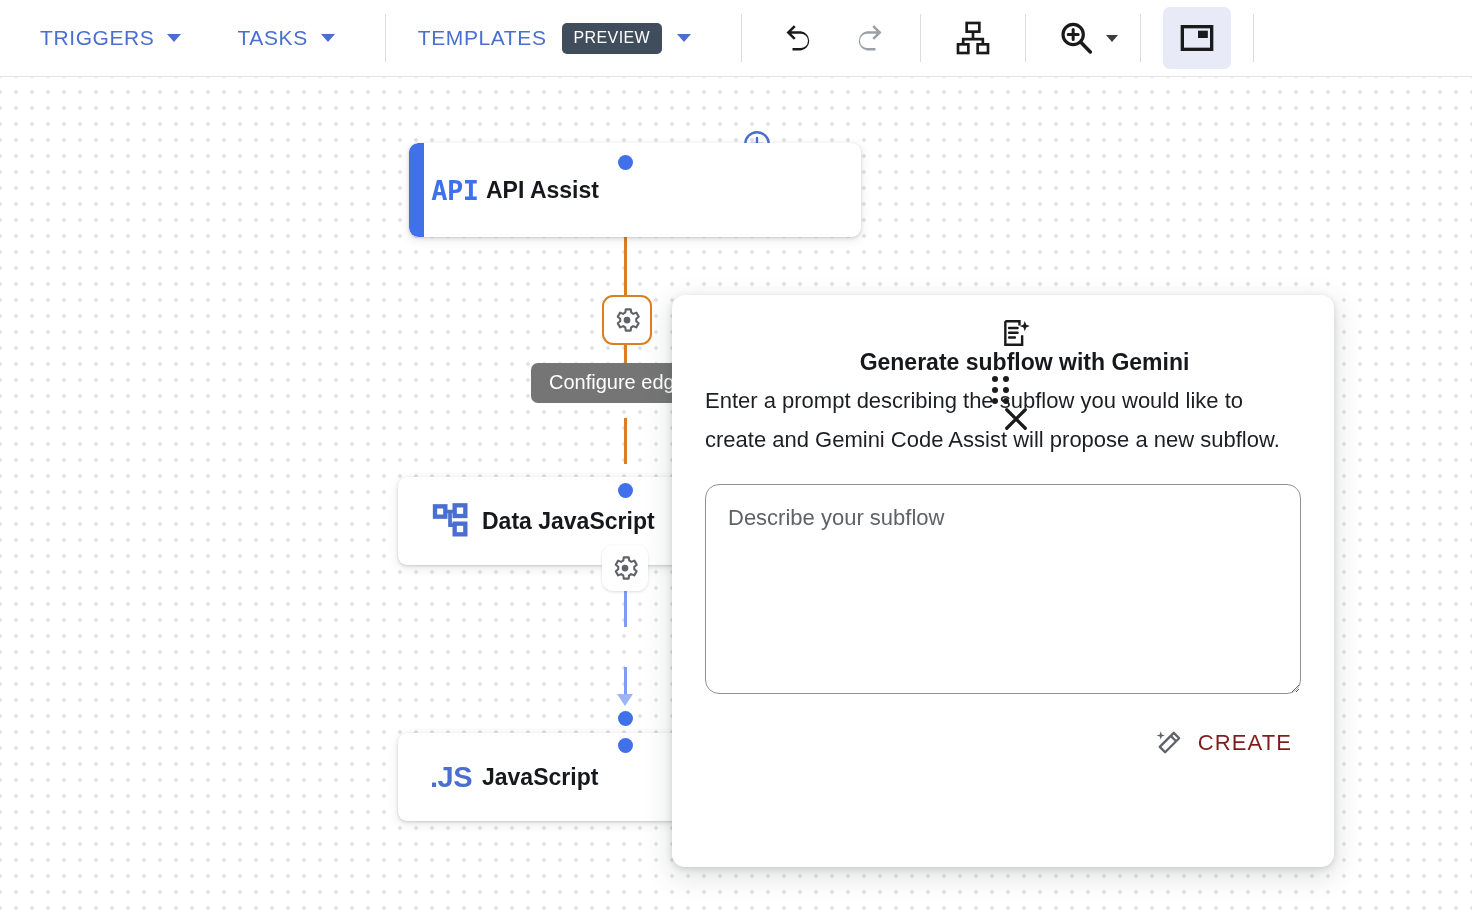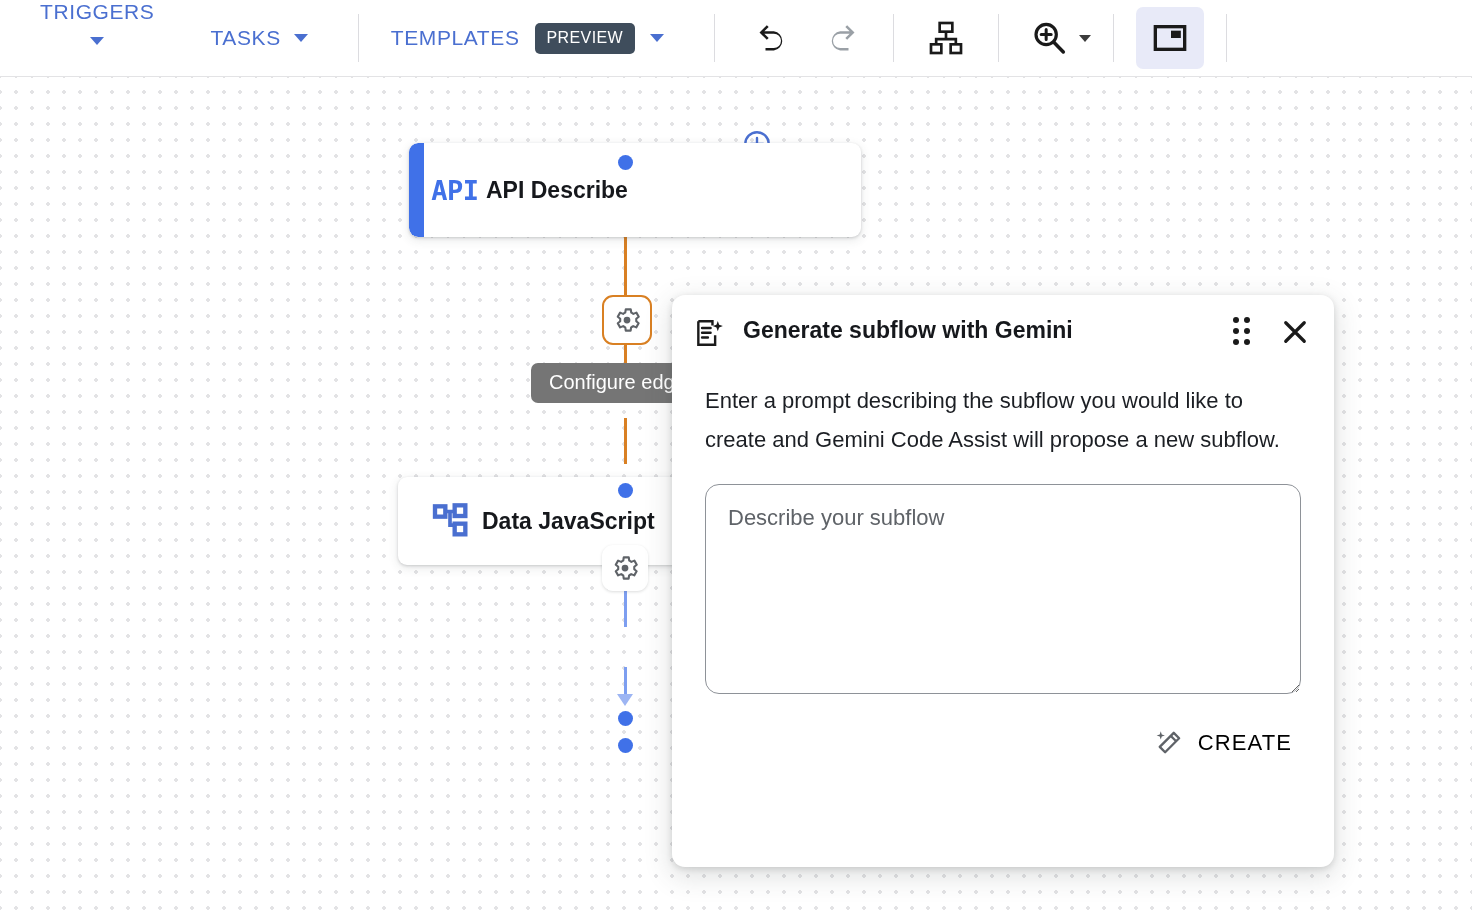--- a/index.html
+++ b/index.html
@@ -204,24 +204,25 @@
   
   .panel {
     position: absolute;
     background: #ffffff;
     border-radius: 13px;
     box-shadow: 0 2px 6px rgba(60,64,67,0.18), 0 8px 26px 3px rgba(60,64,67,0.15);
     box-sizing: border-box;
   }
   .panel-head {
     display: flex;
-    align-items: flex-start;
-    padding: 0 24px 0 21px;
+    align-items: center;
+    padding: 0 24px 0 49px;
     height: 58px;
     margin-top: 22px;
+    flex-direction: column;
   }
   .panel-title {
     font-size: 23px;
     font-weight: 700;
     color: #16181c;
     margin-left: 18px;
     flex: 1;
     white-space: nowrap;
   }
   .drag-handle {
@@ -272,30 +273,30 @@
     align-items: center;
     gap: 14px;
     background: transparent;
     border: none;
     cursor: pointer;
     padding: 8px 10px;
     border-radius: 6px;
   }
   .create-label {
     font-size: 22px;
-    color: #000000;
+    color: #7f1d1d;
     letter-spacing: 1.1px;
   }
 </style>
 </head>
 <body>
 
 <div class="toolbar">
 
-  <div class="tb-menu" style="padding-left:40px; padding-right:28px;flex-direction:column;">
+  <div class="tb-menu" style="padding-left:40px; padding-right:28px;">
     <span class="tb-menu-label">TRIGGERS</span>
     <span class="caret"></span>
   </div>
 
   <div class="tb-menu" style="padding-left:28px; padding-right:28px;">
     <span class="tb-menu-label">TASKS</span>
     <span class="caret"></span>
   </div>
 
   <div class="tb-divider" style="margin-left:22px;"></div>
@@ -371,21 +372,21 @@
   <div class="edge blue" style="left:624px; top:413px; height:137px;"></div>
   <div class="edge blue" style="left:624px; top:590px; height:-0px;"></div>
   <div class="edge blue" style="left:624px; top:590px; height:28px;"></div>
   <div class="arrow-head" style="left:617px; top:617px;"></div>
 
   <div class="node" style="left:401px; top:66px; width:452px; height:94px;margin-left:8px;">
     <div class="node-accent"></div>
     <div class="node-icon" style="margin-left:15px;">
       <span class="api-glyph">API</span>
     </div>
-    <span class="node-title">API Describe</span>
+    <span class="node-title">API Assist</span>
   </div>
   <div class="port" style="left:618px; top:78px;"></div>
 
   <div class="gear-btn highlighted" style="left:602px; top:218px;">
     <svg width="30" height="30" viewBox="0 0 24 24">
       <path d="M19.4 13a7.5 7.5 0 0 0 0-2l2-1.6-1.9-3.3-2.4 1a7.6 7.6 0 0 0-1.7-1l-.4-2.6H11l-.4 2.6a7.6 7.6 0 0 0-1.7 1l-2.4-1L4.6 9.4l2 1.6a7.5 7.5 0 0 0 0 2l-2 1.6 1.9 3.3 2.4-1a7.6 7.6 0 0 0 1.7 1l.4 2.6h3.9l.4-2.6a7.6 7.6 0 0 0 1.7-1l2.4 1 1.9-3.3z" fill="none" stroke="#5f6368" stroke-width="1.7" stroke-linejoin="round"></path>
       <circle cx="12" cy="12" r="2.7" fill="#5f6368"></circle>
     </svg>
   </div>
 
@@ -404,20 +405,26 @@
   </div>
   <div class="port" style="left:618px; top:406px;"></div>
 
   <div class="gear-btn" style="left:602px; top:468px;">
     <svg width="30" height="30" viewBox="0 0 24 24">
       <path d="M19.4 13a7.5 7.5 0 0 0 0-2l2-1.6-1.9-3.3-2.4 1a7.6 7.6 0 0 0-1.7-1l-.4-2.6H11l-.4 2.6a7.6 7.6 0 0 0-1.7 1l-2.4-1L4.6 9.4l2 1.6a7.5 7.5 0 0 0 0 2l-2 1.6 1.9 3.3 2.4-1a7.6 7.6 0 0 0 1.7 1l.4 2.6h3.9l.4-2.6a7.6 7.6 0 0 0 1.7-1l2.4 1 1.9-3.3z" fill="none" stroke="#5f6368" stroke-width="1.7" stroke-linejoin="round"></path>
       <circle cx="12" cy="12" r="2.7" fill="#5f6368"></circle>
     </svg>
   </div>
 
+  <div class="node" style="left:398px; top:656px; width:455px; height:88px;">
+    <div class="node-icon" style="margin-left:22px;">
+      <span class="js-glyph">.JS</span>
+    </div>
+    <span class="node-title">JavaScript</span>
+  </div>
   <div class="port" style="left:618px; top:634px;"></div>
   <div class="port" style="left:618px; top:661px;"></div>
 
   <div class="panel" style="left:672px; top:218px; width:662px; height:572px;">
 
     <div class="panel-head">
       <span style="display:flex;">
         <svg width="32" height="32" viewBox="0 0 24 24">
           <path d="M4 3.2h10.6v3.2M4 3.2v17.6h12.6v-7.1" fill="none" stroke="#1a1a1a" stroke-width="1.8"></path>
           <path d="M6.8 8.2h6.4M6.8 11.8h6.4M6.8 15.4h4.4" stroke="#1a1a1a" stroke-width="1.8" stroke-linecap="round"></path>

